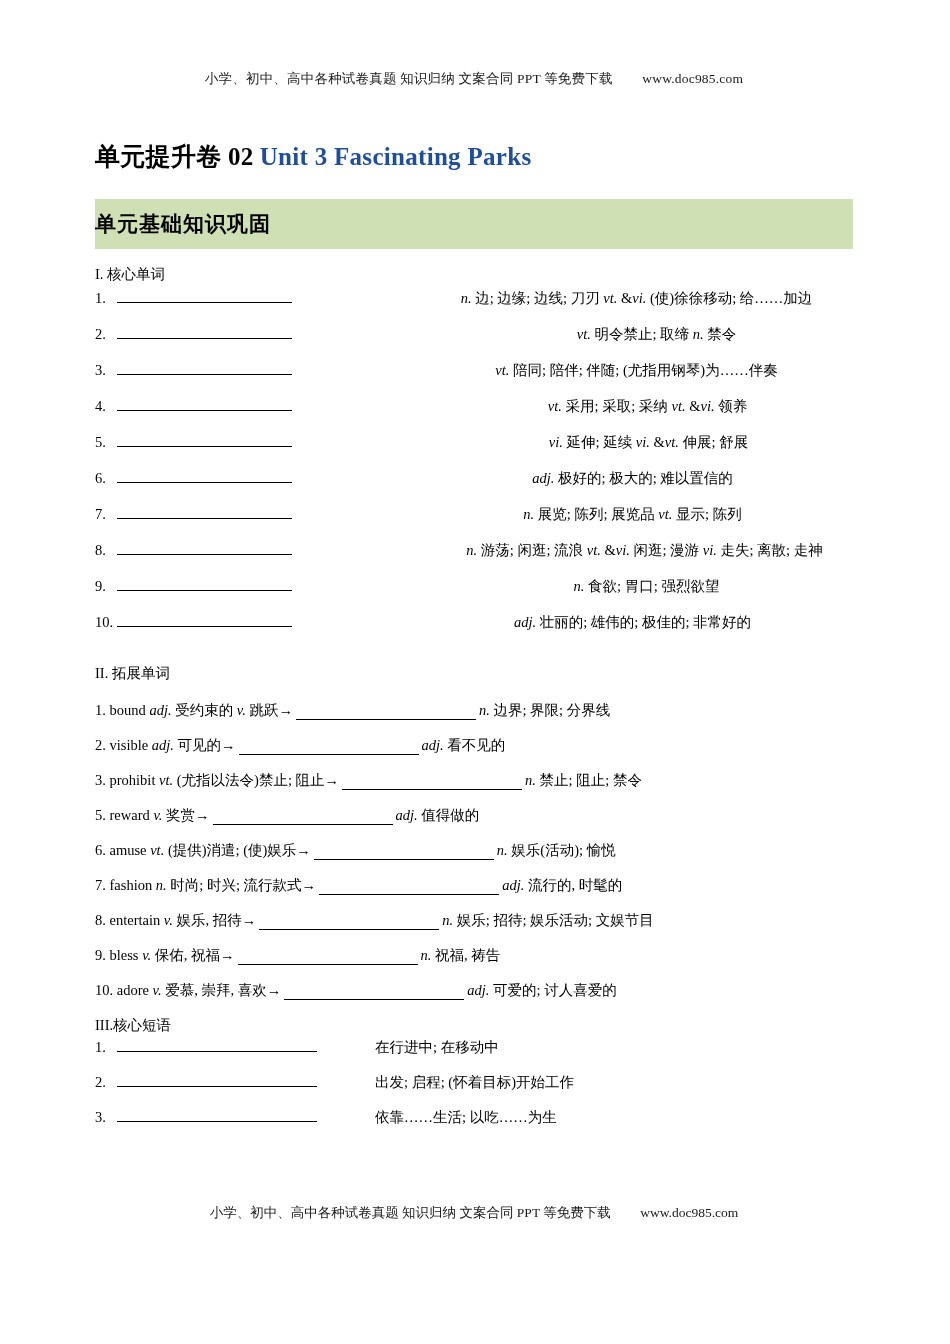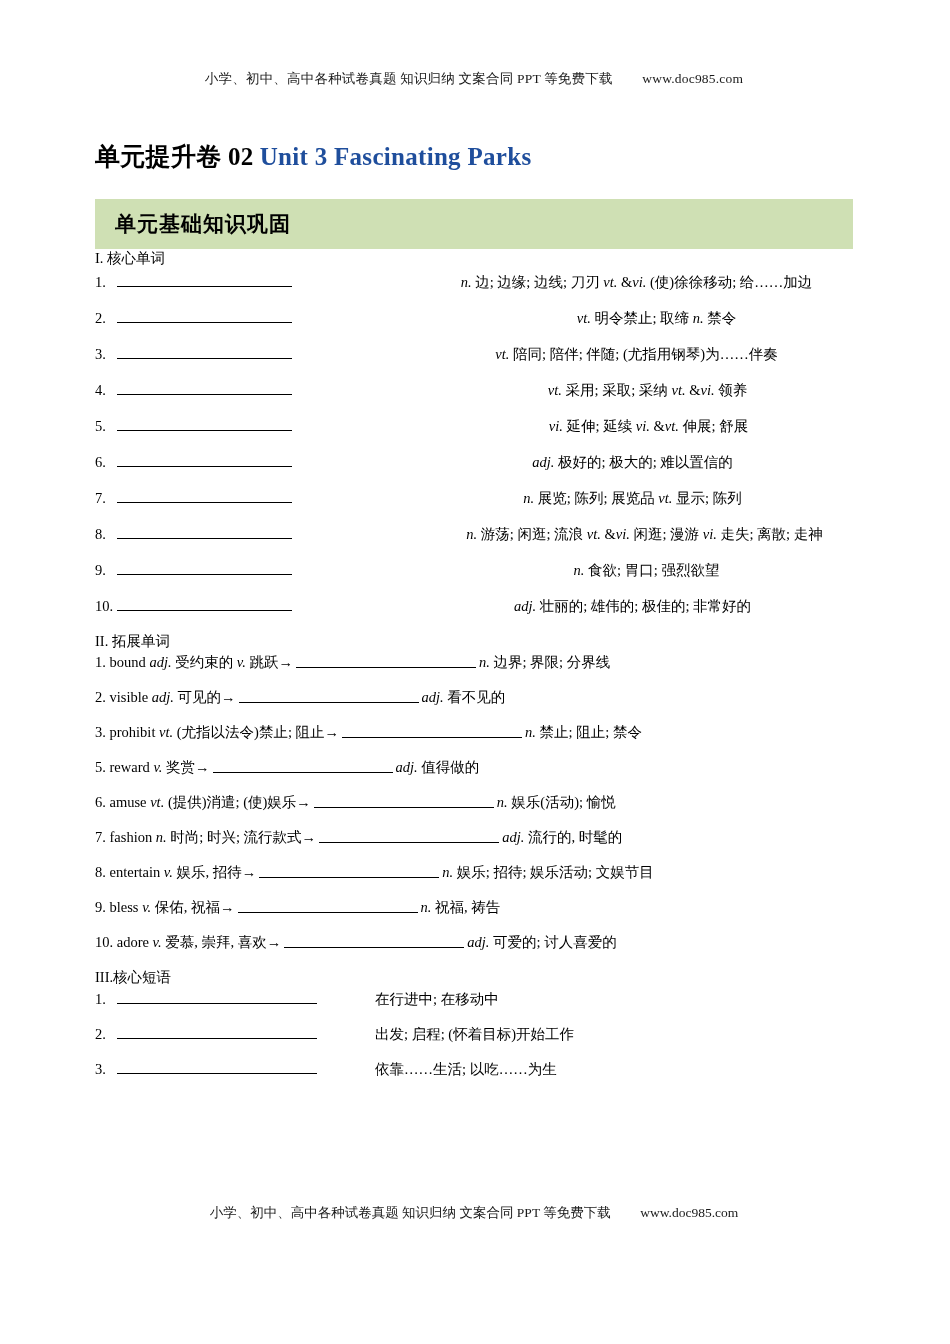--- a/index.html
+++ b/index.html
@@ -46,33 +46,33 @@
   .doc-title .en {
     color: #1f4e9c;
     margin-left: 6px;
   }
   .section-banner {
     margin-top: 26px;
     background: #cfe0b4;
     height: 50px;
     display: flex;
     align-items: center;
-    padding-left: 20px;
+    padding-left: 0;
     box-sizing: border-box;
   }
   .section-banner span {
     font-size: 21px;
     font-weight: bold;
     font-family: "Liberation Sans", sans-serif;
     color: #000;
     letter-spacing: 1px;
   }
   .sub-head {
     font-size: 14.5px;
-    margin-top: 0;
+    margin-top: 16px;
     margin-bottom: 2px;
     font-family: "Liberation Serif", serif;
   }
   
   .core-list {
     margin-top: 4px;
   }
   .core-row {
     display: flex;
     align-items: baseline;
@@ -99,21 +99,21 @@
   }
   .core-def .pad {
     display: inline-block;
   }
   
   .ext-list {
     margin-top: 2px;
   }
   .ext-row {
     display: flex;
-    align-items: flex-start;
+    align-items: flex-end;
     height: 35px;
     font-size: 14.5px;
     white-space: nowrap;
   }
   .ext-left { flex: none; }
   .ext-blank {
     width: 180px;
     flex: none;
     margin: 0 3px;
   }

